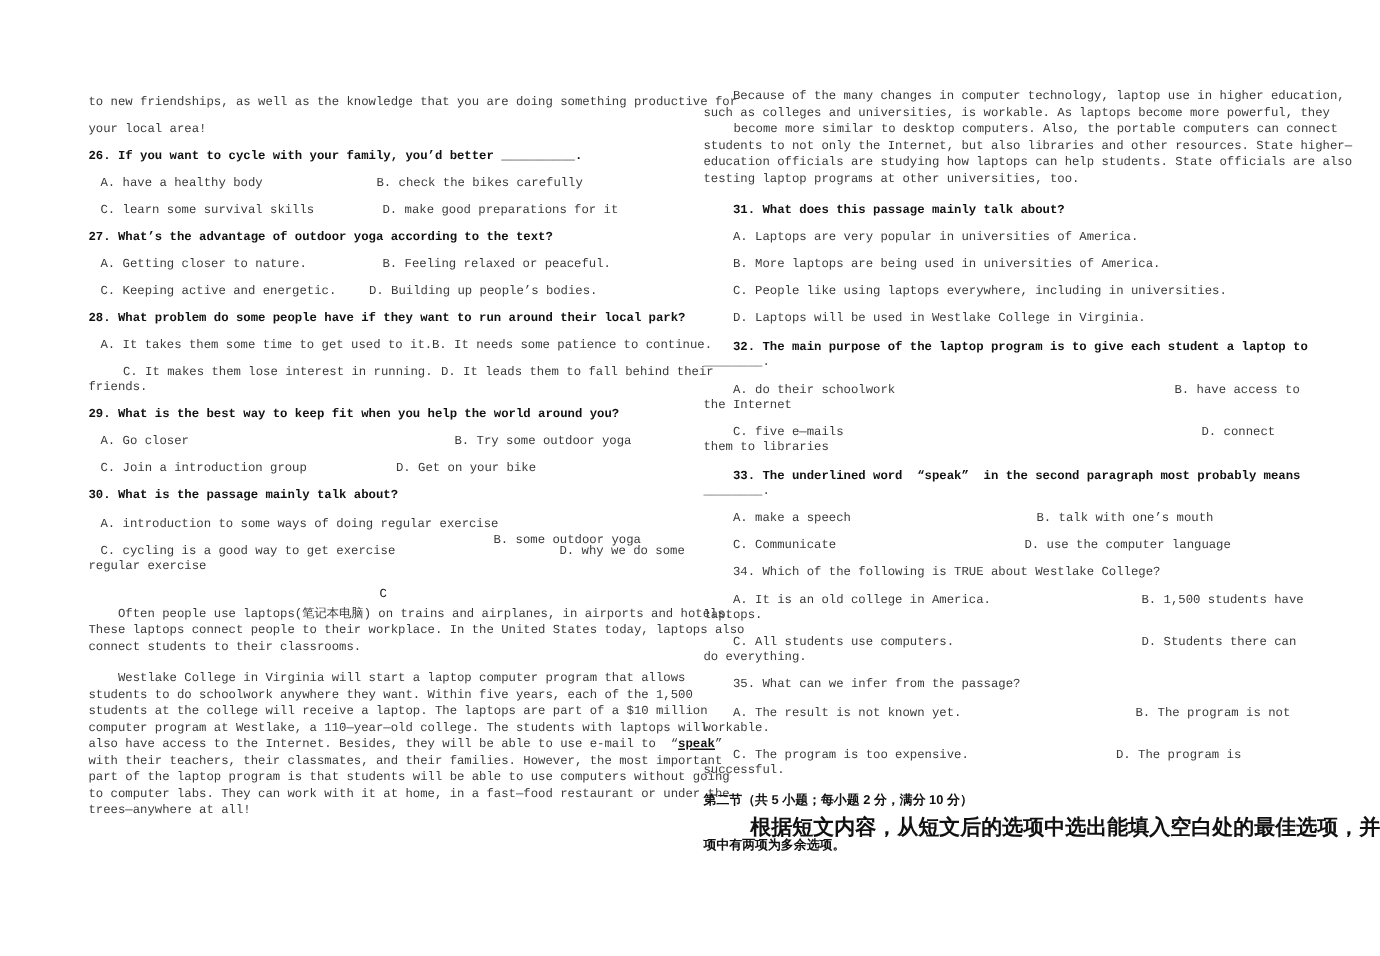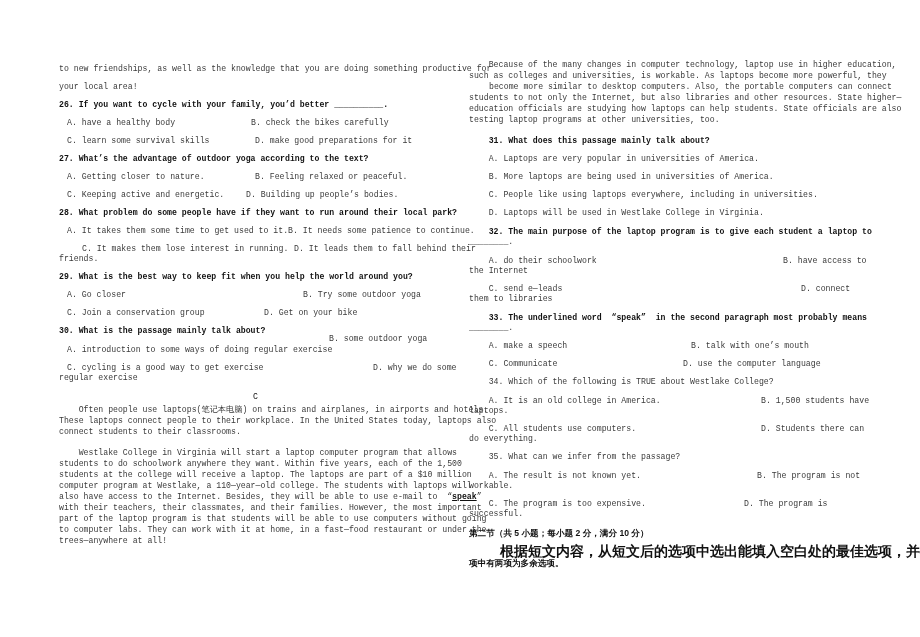--- a/index.html
+++ b/index.html
@@ -32,26 +32,26 @@
   <div class="ln b" style="left:59px;top:208px;">28. What problem do some people have if they want to run around their local park?</div>
   <div class="ln" style="left:67px;top:226px;">A. It takes them some time to get used to it.</div>
   <div class="ln" style="left:288px;top:226px;">B. It needs some patience to continue.</div>
   <div class="ln" style="left:82px;top:244px;">C. It makes them lose interest in running.</div>
   <div class="ln" style="left:294px;top:244px;">D. It leads them to fall behind their</div>
   <div class="ln" style="left:59px;top:254px;">friends.</div>
 
   <div class="ln b" style="left:59px;top:272px;">29. What is the best way to keep fit when you help the world around you?</div>
   <div class="ln" style="left:67px;top:290px;">A. Go closer</div>
   <div class="ln" style="left:303px;top:290px;">B. Try some outdoor yoga</div>
-  <div class="ln" style="left:67px;top:308px;">C. Join a conservation group</div>
+  <div class="ln" style="left:67px;top:308px;">C. Join a introduction group</div>
   <div class="ln" style="left:264px;top:308px;">D. Get on your bike</div>
 
   <div class="ln b" style="left:59px;top:326px;">30. What is the passage mainly talk about?</div>
   <div class="ln" style="left:67px;top:345px;">A. introduction to some ways of doing regular exercise</div>
-  <div class="ln" style="left:329px;top:334px;">B. some outdoor yoga</div>
+  <div class="ln" style="left:329px;top:356px;">B. some outdoor yoga</div>
   <div class="ln" style="left:67px;top:363px;">C. cycling is a good way to get exercise</div>
   <div class="ln" style="left:373px;top:363px;">D. why we do some</div>
   <div class="ln" style="left:59px;top:373px;">regular exercise</div>
 
   <div class="ln" style="left:253px;top:392px;color:#111;">C</div>
 
   <div class="ln" style="left:59px;top:405px;">    Often people use laptops(笔记本电脑) on trains and airplanes, in airports and hotels.</div>
   <div class="ln" style="left:59px;top:416px;">These laptops connect people to their workplace. In the United States today, laptops also</div>
   <div class="ln" style="left:59px;top:427px;">connect students to their classrooms.</div>
 
@@ -78,21 +78,21 @@
   <div class="ln" style="left:469px;top:154px;">    A. Laptops are very popular in universities of America.</div>
   <div class="ln" style="left:469px;top:172px;">    B. More laptops are being used in universities of America.</div>
   <div class="ln" style="left:469px;top:190px;">    C. People like using laptops everywhere, including in universities.</div>
   <div class="ln" style="left:469px;top:208px;">    D. Laptops will be used in Westlake College in Virginia.</div>
 
   <div class="ln b" style="left:469px;top:227px;">    32. The main purpose of the laptop program is to give each student a laptop to</div>
   <div class="ln" style="left:469px;top:237px;">________.</div>
   <div class="ln" style="left:469px;top:256px;">    A. do their schoolwork</div>
   <div class="ln" style="left:783px;top:256px;">B. have access to</div>
   <div class="ln" style="left:469px;top:266px;">the Internet</div>
-  <div class="ln" style="left:469px;top:284px;">    C. send e—leads</div>
+  <div class="ln" style="left:469px;top:284px;">    C. five e—mails</div>
   <div class="ln" style="left:801px;top:284px;">D. connect</div>
   <div class="ln" style="left:469px;top:294px;">them to libraries</div>
 
   <div class="ln b" style="left:469px;top:313px;">    33. The underlined word  “speak”  in the second paragraph most probably means</div>
   <div class="ln" style="left:469px;top:323px;">________.</div>
   <div class="ln" style="left:469px;top:341px;">    A. make a speech</div>
   <div class="ln" style="left:691px;top:341px;">B. talk with one’s mouth</div>
   <div class="ln" style="left:469px;top:359px;">    C. Communicate</div>
   <div class="ln" style="left:683px;top:359px;">D. use the computer language</div>
 

